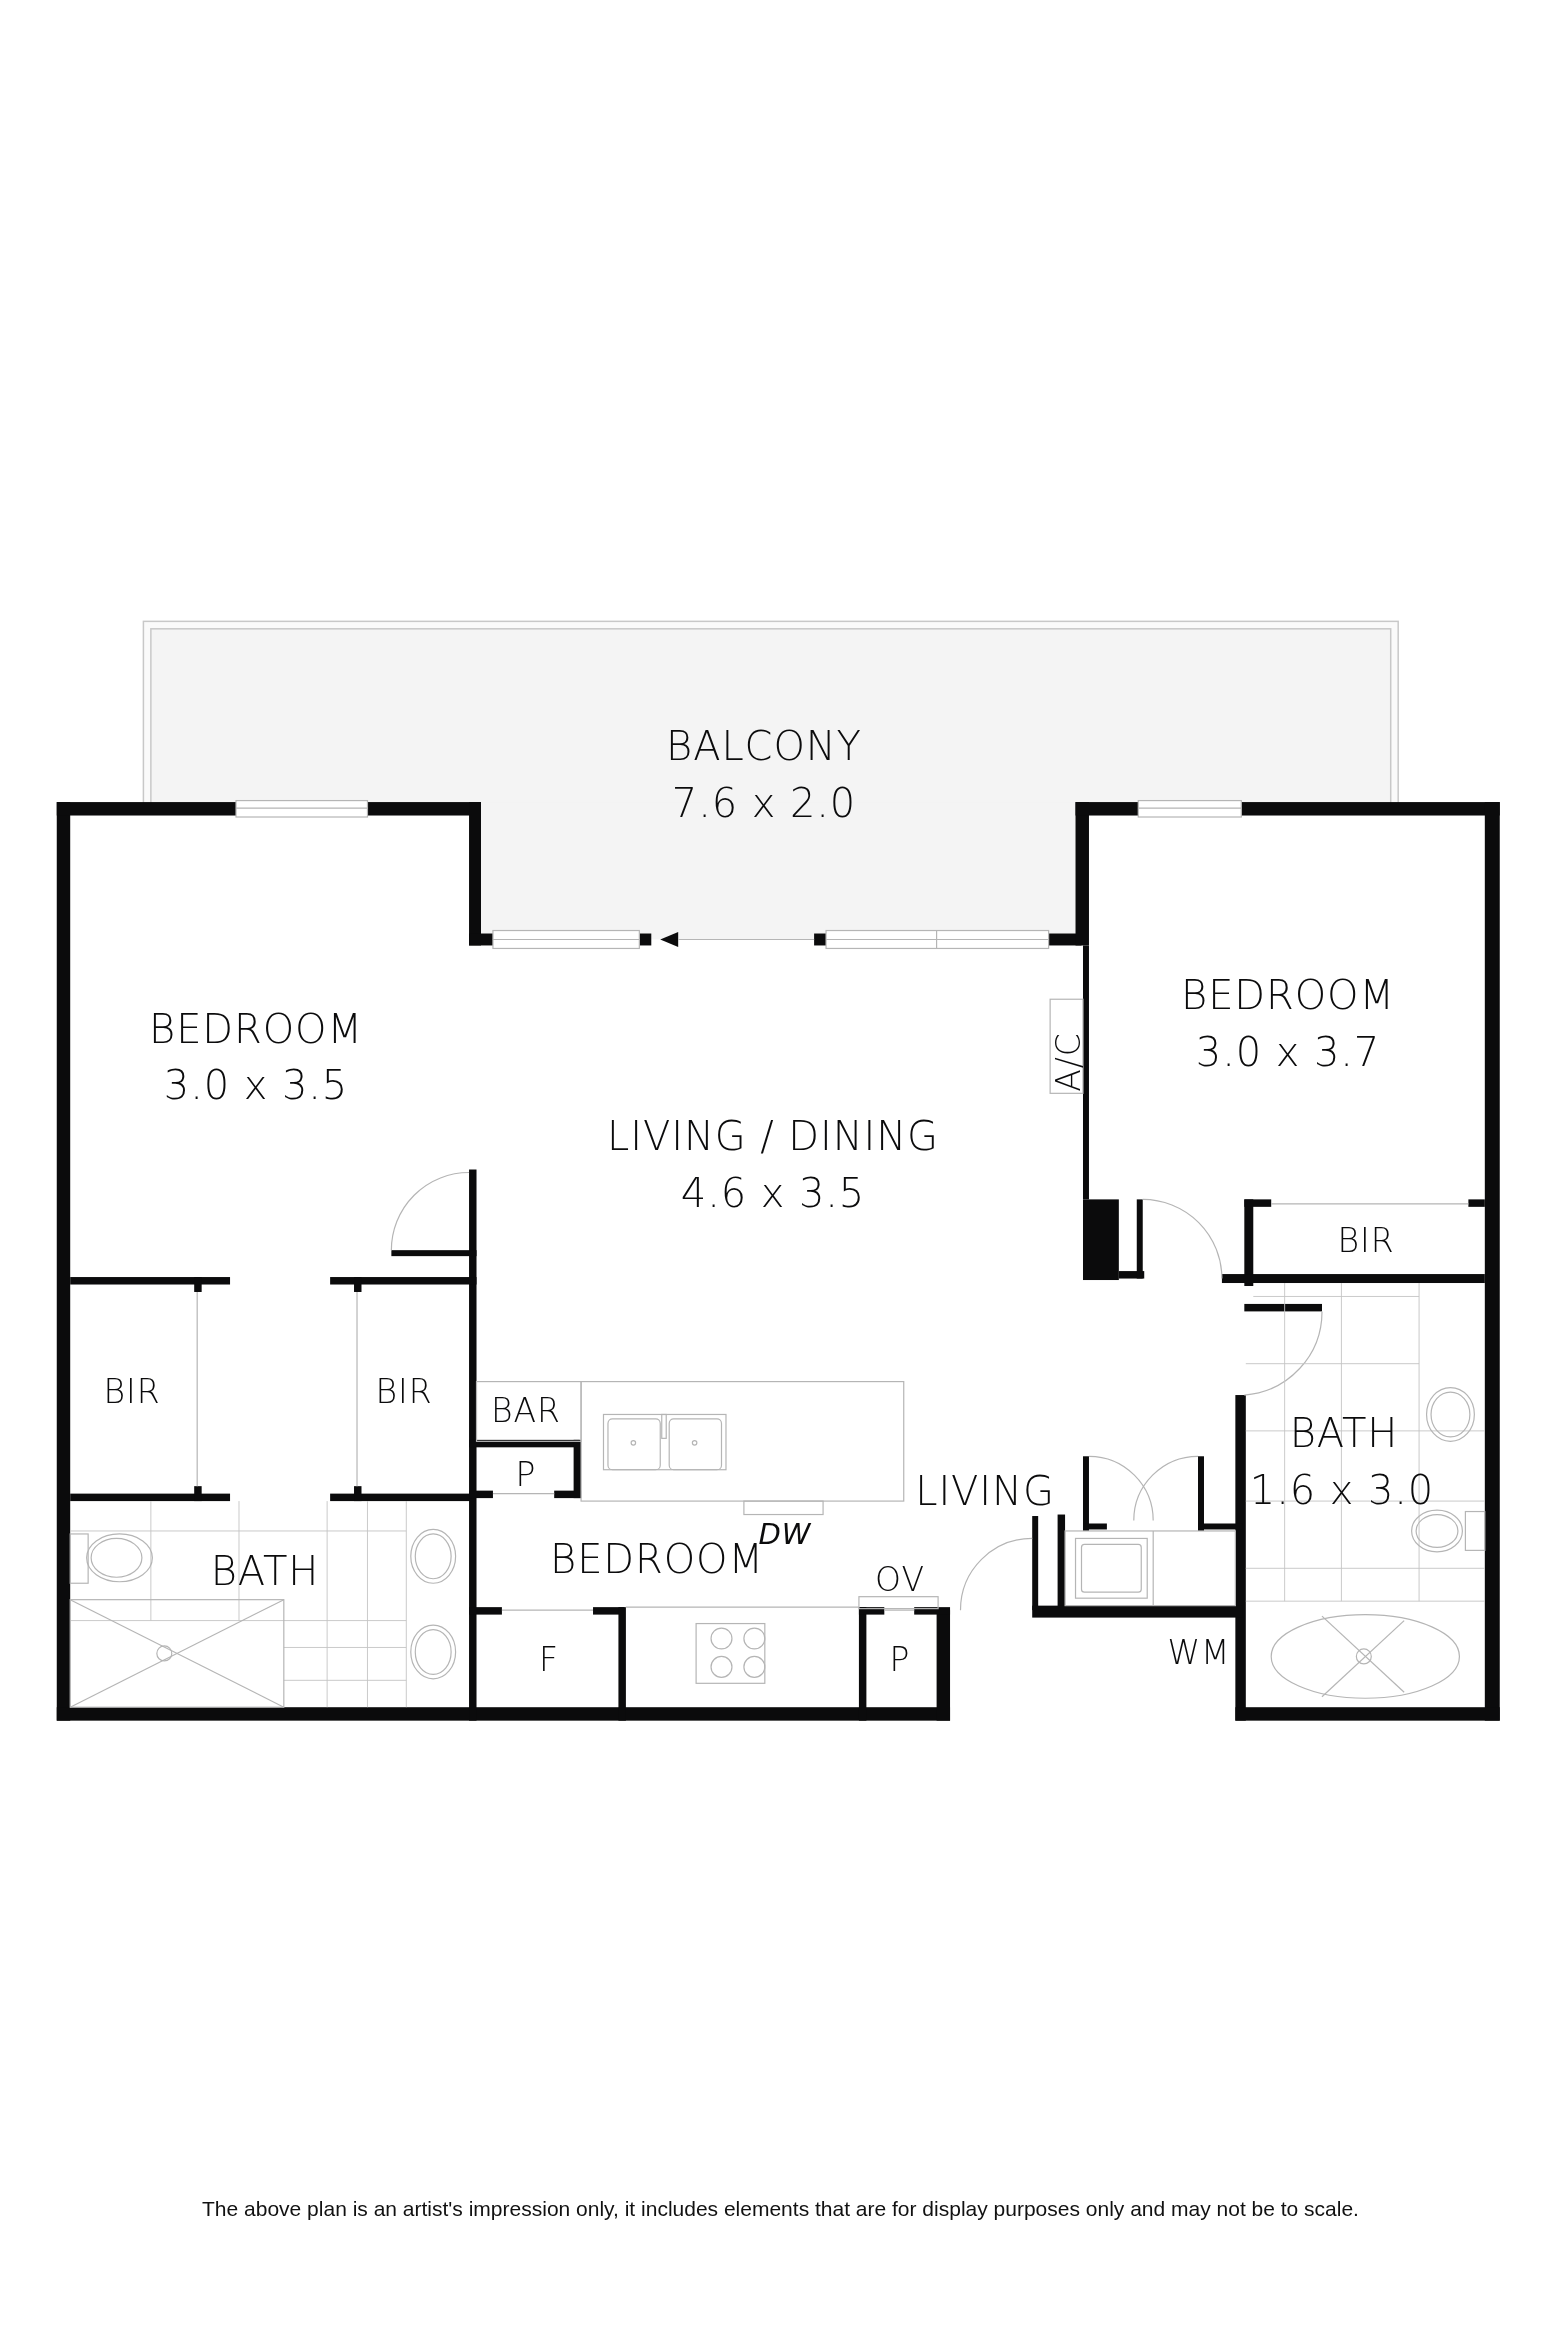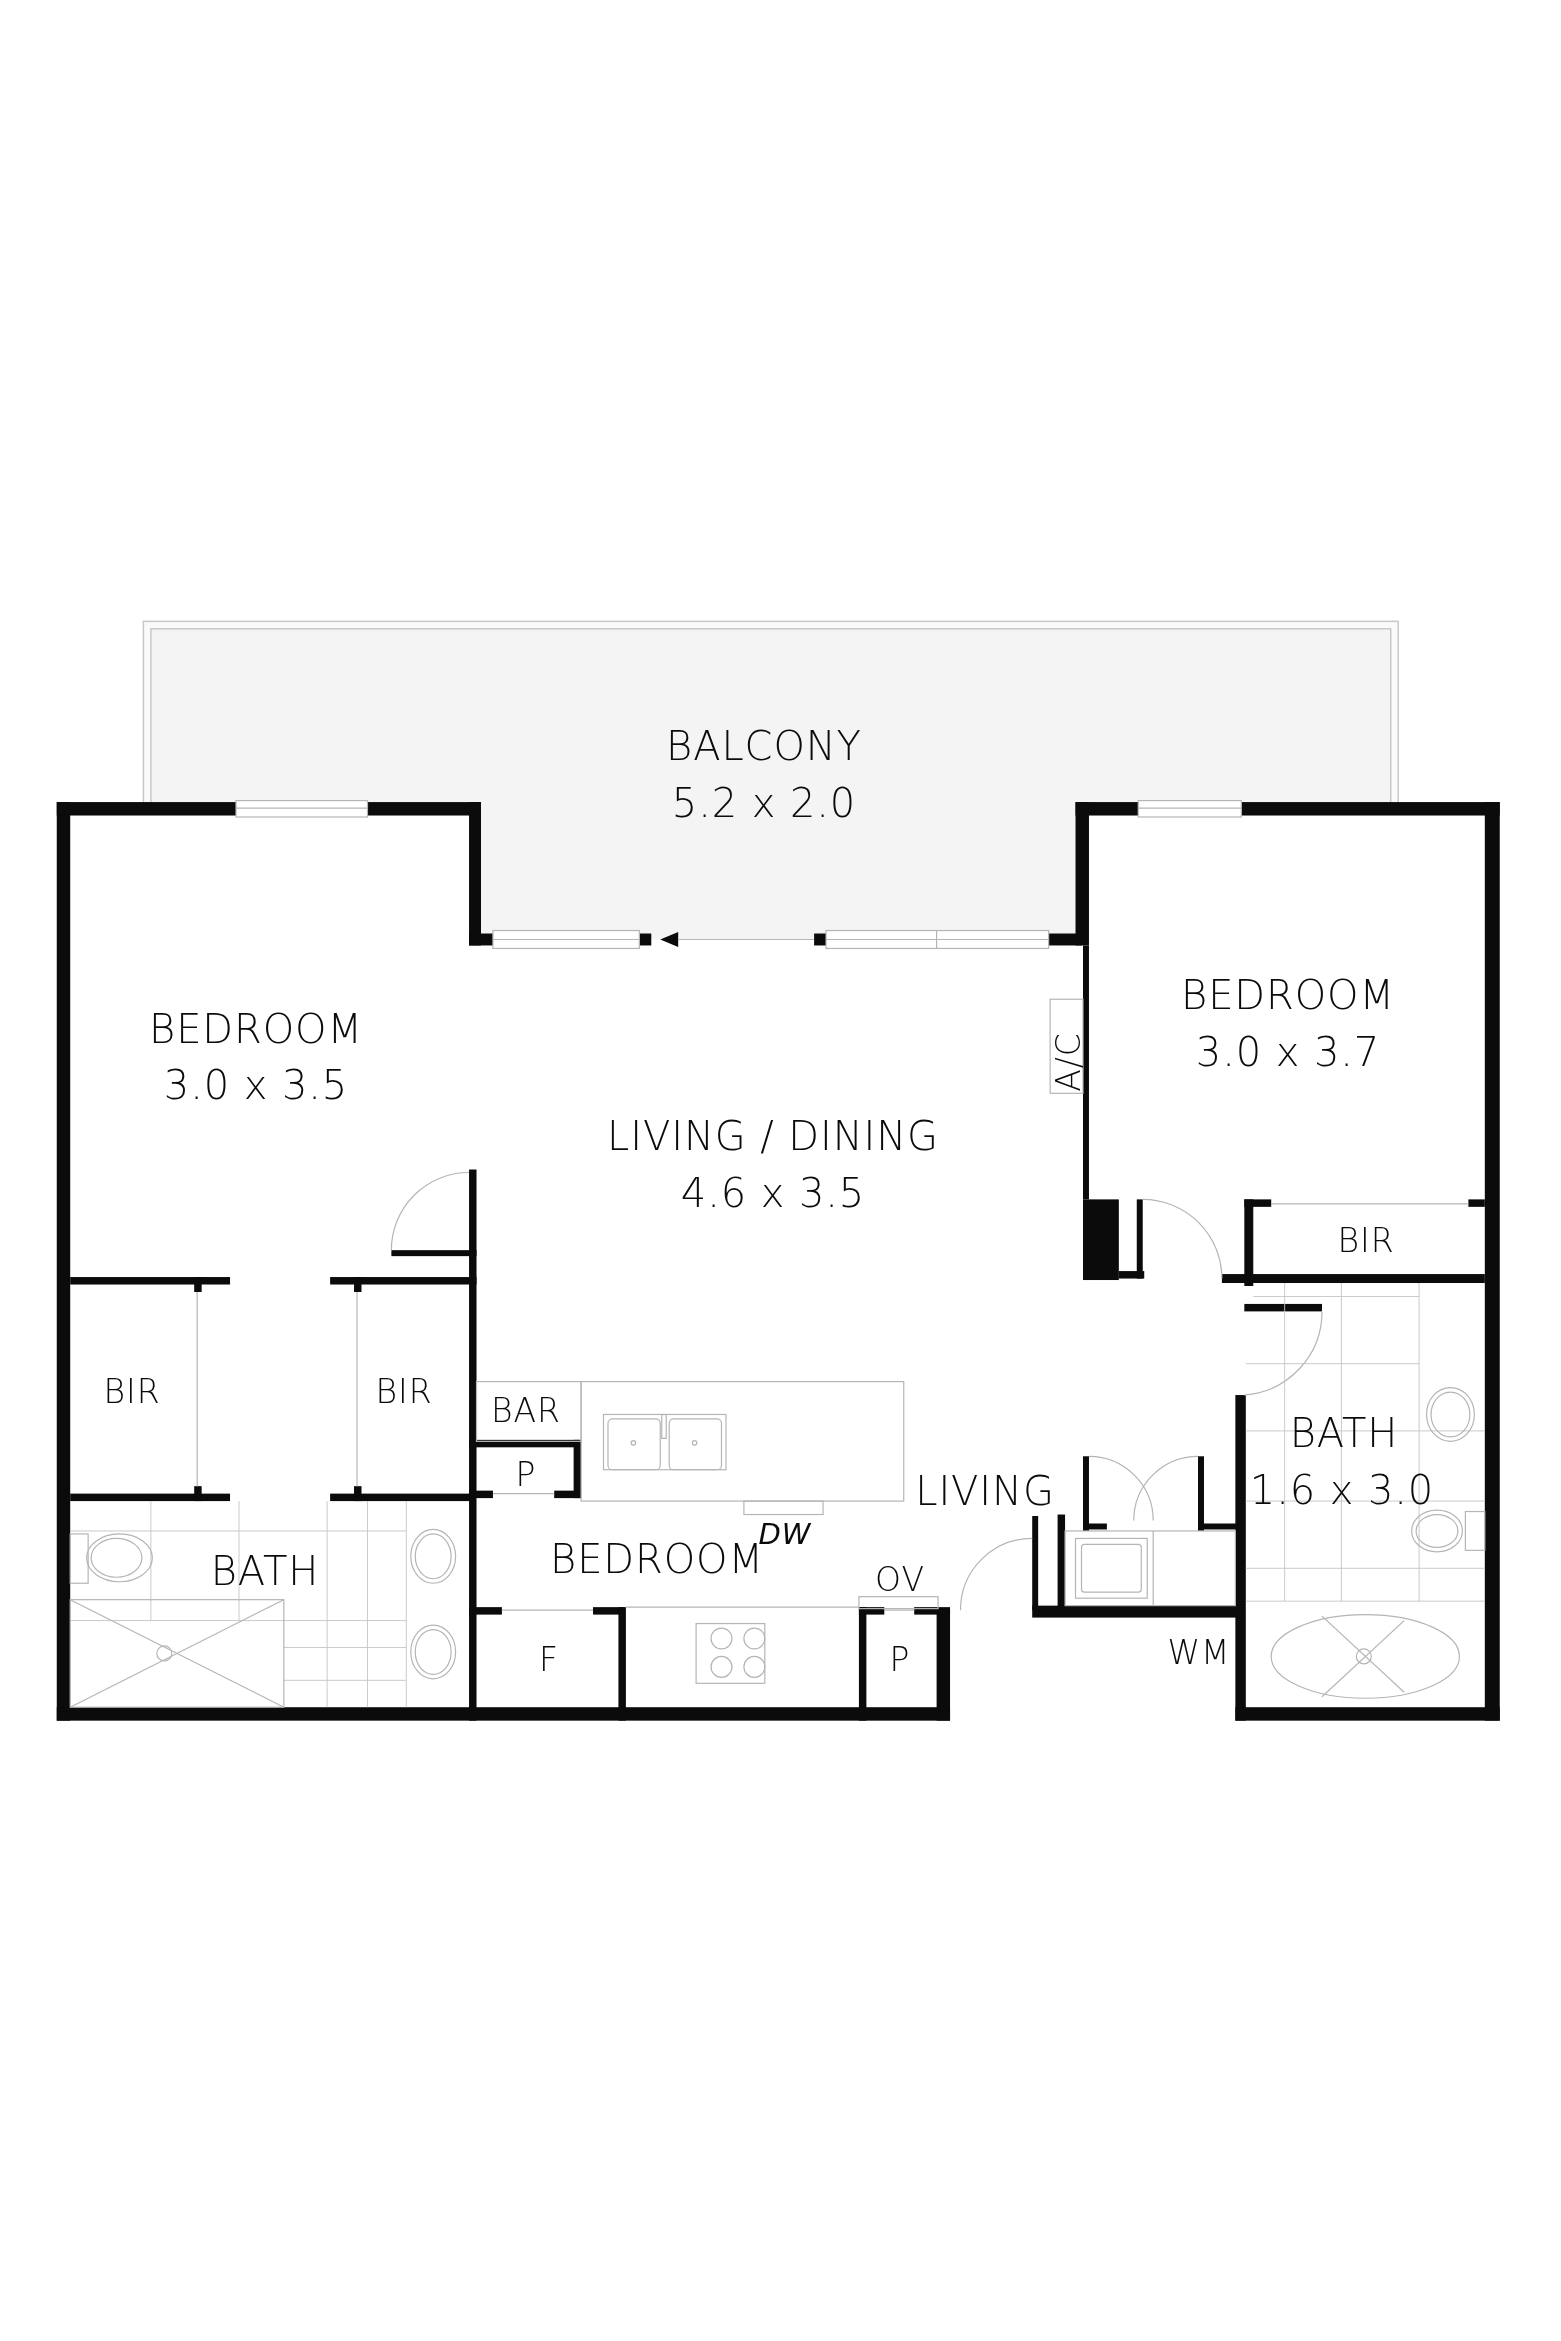--- a/index.html
+++ b/index.html
@@ -187,21 +187,21 @@
       <ellipse cx="962" cy="1025" rx="14" ry="11"></ellipse>
       <rect x="981" y="1012" width="13" height="26"></rect>
       <ellipse cx="914" cy="1109" rx="63" ry="28"></ellipse>
       <line x1="885" y1="1082" x2="940" y2="1133"></line>
       <line x1="940" y1="1085" x2="885" y2="1136"></line>
       <circle cx="913" cy="1109" r="5"></circle>
     </g>
   </svg>
 
   <div class="lbl big" style="left:764px;top:746px">BALCONY</div>
-  <div class="lbl big" style="left:764px;top:803px">5.2 x 2.0</div>
+  <div class="lbl big" style="left:764px;top:803px">7.6 x 2.0</div>
 
   <div class="lbl big" style="left:256px;top:1029px">BEDROOM</div>
   <div class="lbl big" style="left:256px;top:1085px">3.0 x 3.5</div>
 
   <div class="lbl big" style="left:773px;top:1136px">LIVING / DINING</div>
   <div class="lbl big" style="left:773px;top:1193px">4.6 x 3.5</div>
 
   <div class="lbl big" style="left:1288px;top:995px">BEDROOM</div>
   <div class="lbl big" style="left:1288px;top:1052px">3.0 x 3.7</div>
 
@@ -223,14 +223,15 @@
   <div class="lbl mid" style="left:900px;top:1579px">OV</div>
 
   <div class="lbl mid" style="left:549px;top:1659px">F</div>
   <div class="lbl mid" style="left:900px;top:1659px">P</div>
 
   <div class="lbl mid" style="left:1199px;top:1652px">WM</div>
 
   <div class="lbl big" style="left:1344px;top:1433px">BATH</div>
   <div class="lbl big" style="left:1342px;top:1490px">1.6 x 3.0</div>
 
+  <div class="footer" style="top:2197px">The above plan is an artist's impression only, it includes elements that are for display purposes only and may not be to scale.</div>
 </div>
 
 
 </body></html>

